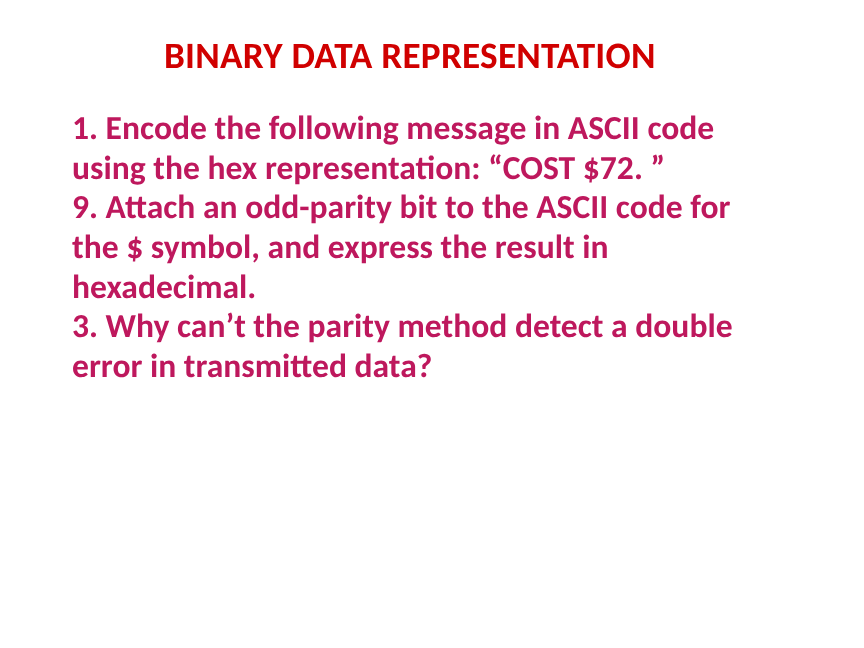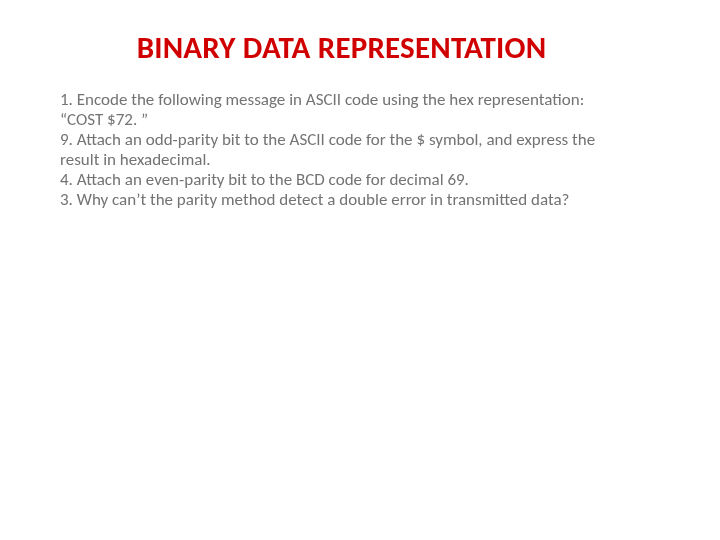--- a/index.html
+++ b/index.html
@@ -20,33 +20,32 @@
   }
   .title {
     text-align: center;
     font-weight: 700;
     font-size: 31px;
     color: #d00000;
     letter-spacing: 0.2px;
     margin-bottom: 24px;
   }
   .body {
-    font-size: 17px;
+    font-size: 28px;
     line-height: 1.18;
-    color: #737373;
-    font-weight: 400;
+    color: #be185d;
+    font-weight: 700;
   }
   .item {
     margin: 0;
   }
 </style>
 </head>
 <body>
 
 <div class="slide">
   <div class="title">BINARY DATA REPRESENTATION</div>
   <div class="body">
     <div class="item">1. Encode the following message in ASCII code using the hex representation: “COST $72. ”</div>
     <div class="item">9. Attach an odd-parity bit to the ASCII code for the $ symbol, and express the result in hexadecimal.</div>
-    <div class="item">4. Attach an even-parity bit to the BCD code for decimal 69.</div>
     <div class="item">3. Why can’t the parity method detect a double error in transmitted data?</div>
   </div>
 </div>
 
 </body></html>

